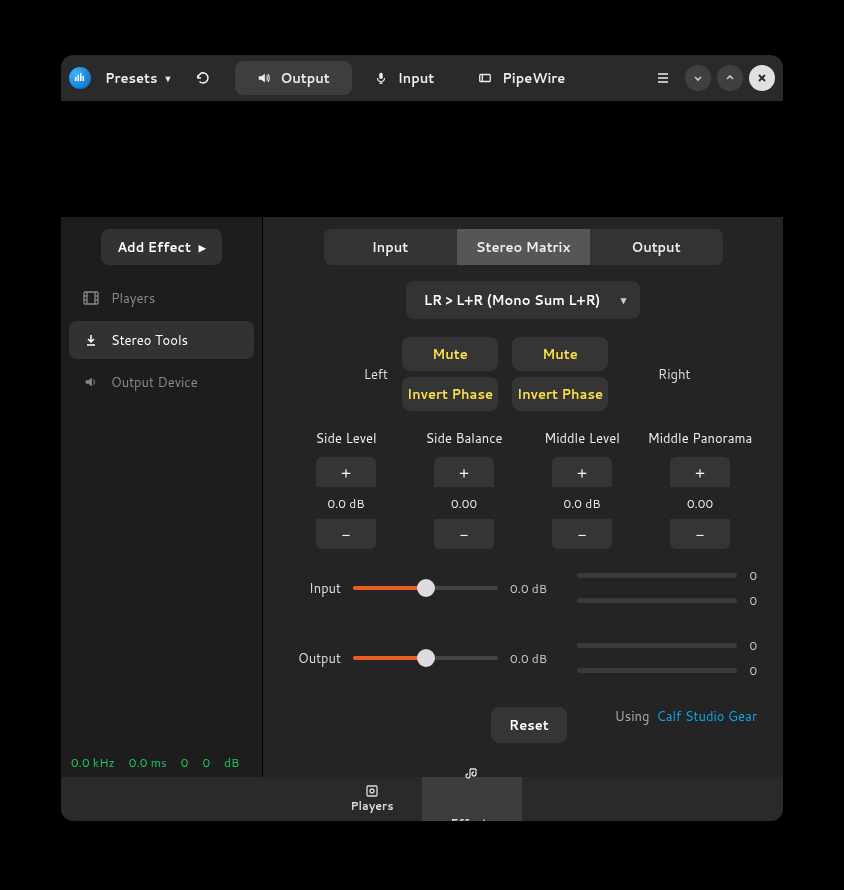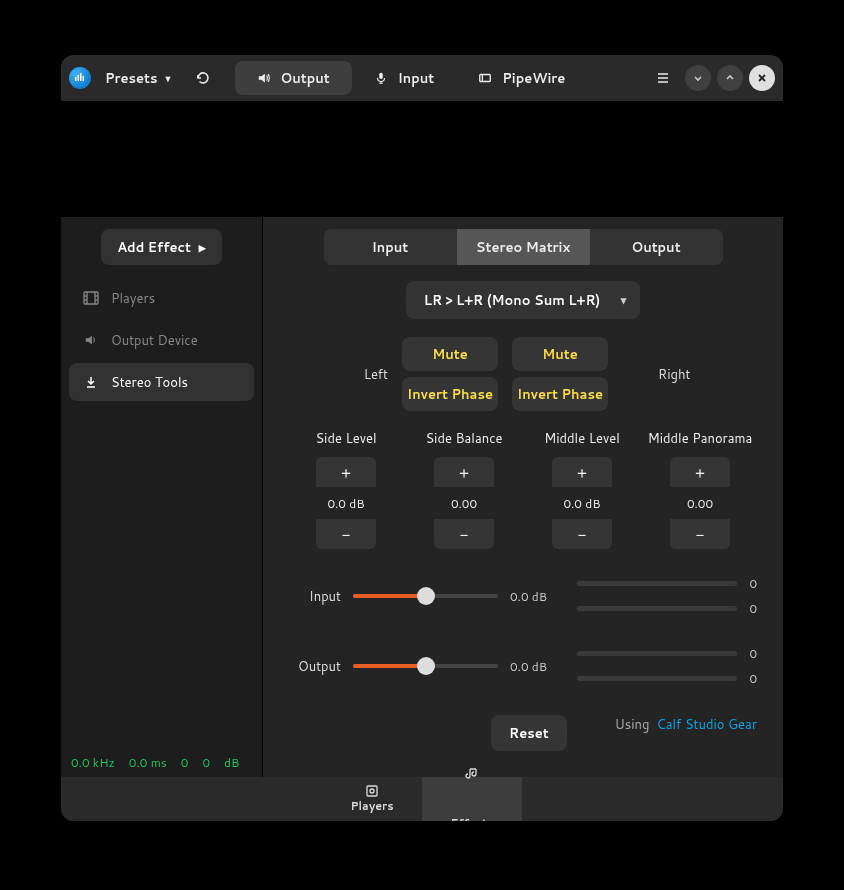--- a/index.html
+++ b/index.html
@@ -231,21 +231,21 @@
     border-radius: 8px;
     height: 34px;
     width: 96px;
     cursor: pointer;
     font-family: inherit;
   }
   .param-row {
     display: flex;
     justify-content: flex-start;
     gap: 8px;
-    margin-bottom: 20px;
+    margin-bottom: 12px;
     padding: 0 10px;
   }
   .param { width: 110px; text-align: center; font-size: 13px; font-weight:500;}
   .spinner {
     margin: 10px auto 0;
     width: 60px;
     display: flex;
     flex-direction: column;
   }
   .spin-btn {
@@ -432,36 +432,36 @@
                 <line x1="4" y1="1" x2="4" y2="13"></line>
                 <line x1="12" y1="1" x2="12" y2="13"></line>
                 <line x1="1" y1="5" x2="4" y2="5"></line>
                 <line x1="1" y1="9" x2="4" y2="9"></line>
                 <line x1="12" y1="5" x2="15" y2="5"></line>
                 <line x1="12" y1="9" x2="15" y2="9"></line>
               </svg>
           </span>
           <span>Players</span>
         </div>
+        <div class="side-item active">
+          <span class="icn">
+            <svg width="14" height="14" viewBox="0 0 14 14" fill="none" stroke="#fff" stroke-width="1.5">
+                <path d="M7 2v7M4 6l3 3 3-3M3 12h8"></path>
+              </svg>
+          </span>
+          <span>Stereo Tools</span>
+        </div>
         <div class="side-item">
           <span class="icn">
             <svg width="14" height="14" viewBox="0 0 16 16" fill="#888">
                 <path d="M2 6h3l4-3v10l-4-3H2z"></path>
                 <path d="M11 5c1 1 1 5 0 6" stroke="#888" stroke-width="1.2" fill="none"></path>
               </svg>
           </span>
           <span>Output Device</span>
-        </div>
-        <div class="side-item active">
-          <span class="icn">
-            <svg width="14" height="14" viewBox="0 0 14 14" fill="none" stroke="#fff" stroke-width="1.5">
-                <path d="M7 2v7M4 6l3 3 3-3M3 12h8"></path>
-              </svg>
-          </span>
-          <span>Stereo Tools</span>
         </div>
         <div class="grow"></div>
         <div class="sidebar-footer">
           <span>0.0 kHz</span>
           <span>0.0 ms</span>
           <span>0</span>
           <span>0</span>
           <span>dB</span>
         </div>
       </div>

